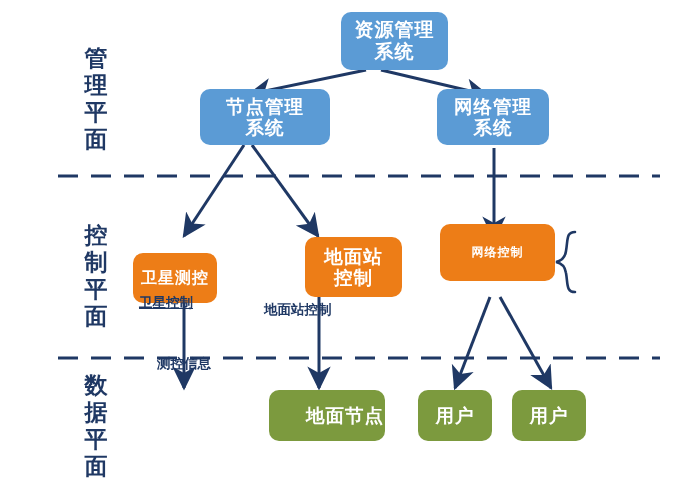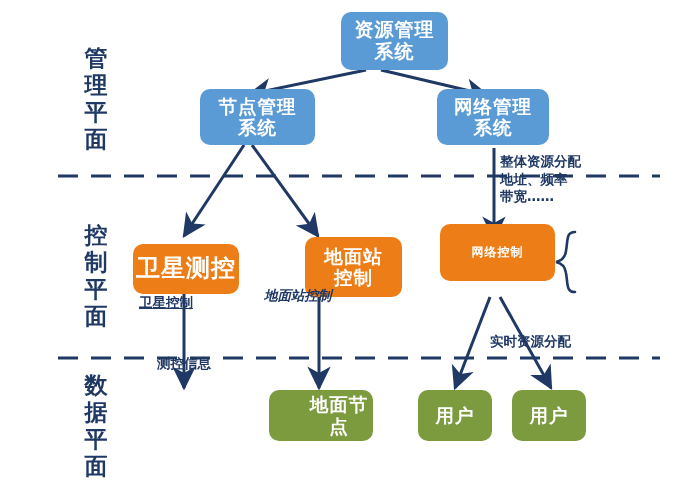--- a/index.html
+++ b/index.html
@@ -110,46 +110,42 @@
 平
 面</div>
   <div class="plane-label" style="left: 76px; top: 372px; white-space: pre-line;">数
 据
 平
 面</div>
 
   <div class="node blue" style="left: 321px; top: 12px; width: 107px; height: 58px; font-size: 19px; white-space: pre-line; margin-left: 20px;">资源管理
 系统</div>
 
-  <div class="node blue" style="left: 200px; top: 89px; width: 115px; height: 56px; font-size: 18.5px; white-space: pre-line;">节点管理
+  <div class="node blue" style="left: 200px; top: 89px; width: 130px; height: 56px; font-size: 18.5px; white-space: pre-line;">节点管理
 系统</div>
 
   <div class="node blue" style="left: 437px; top: 89px; width: 112px; height: 56px; font-size: 18.5px; white-space: pre-line;">网络管理
 系统</div>
 
-  <div class="node orange" style="left:133px; top:244px; width:106px; height:50px; font-size:24px;">卫星测控</div>
+  <div class="node orange" style="left:133px; top:253px; width:84px; height:50px; font-size:16px;">卫星测控</div>
 
   <div class="node orange" style="left: 271px; top: 237px; width: 97px; height: 60px; font-size: 18.5px; white-space: pre-line; margin-left: 34px;">地面站
 控制</div>
 
   <div class="node orange" style="left:440px; top:224px; width:115px; height:57px; font-size:12px;">网络控制</div>
 
 
-  <div class="node green" style="left:269px; top:390px; width:104px; height:51px; font-size:18.5px;padding-left:36px;">地面节点</div>
+  <div class="node green" style="left:269px; top:390px; width:116px; height:51px; font-size:18.5px;padding-left:36px;">地面节点</div>
 
   <div class="node green" style="left:418px; top:390px; width:74px; height:51px; font-size:18.5px;">用户</div>
 
   <div class="node green" style="left:512px; top:390px; width:74px; height:51px; font-size:18.5px;">用户</div>
 
-  <div class="annot" style="left: 500px; top: 153px; white-space: pre-line;">整体资源分配
-地址、频率
-带宽……</div>
 
 
   <div class="annot" style="left:139px; top:294px;text-decoration:underline;">卫星控制</div>
 
-  <div class="annot" style="left:264px; top:287px;font-style:italic;">地面站控制</div>
+  <div class="annot" style="left:264px; top:301px;">地面站控制</div>
 
-  <div class="annot" style="left:490px; top:333px;">实时资源分配</div>
 
   <div class="annot" style="left:146px; top:355px;margin-left:11px;">测控信息</div>
 
 </div>
 
 </body></html>

